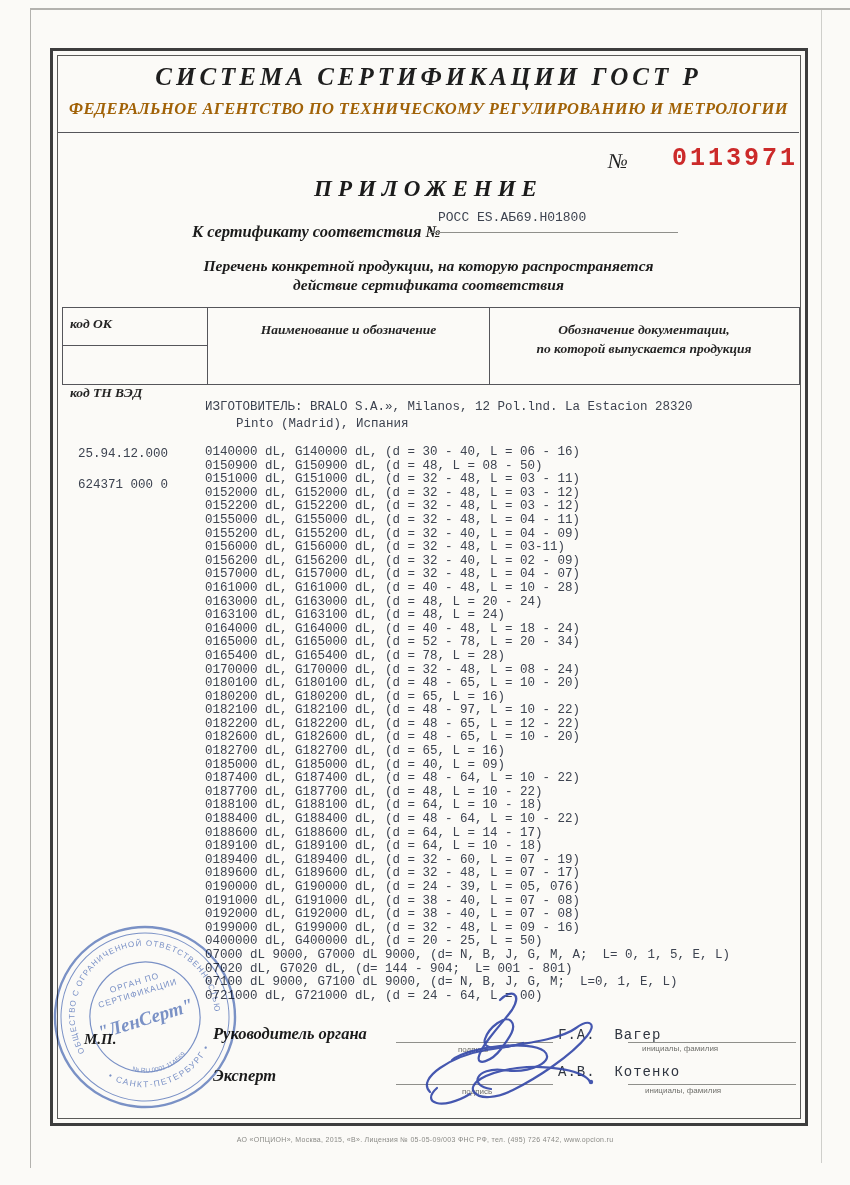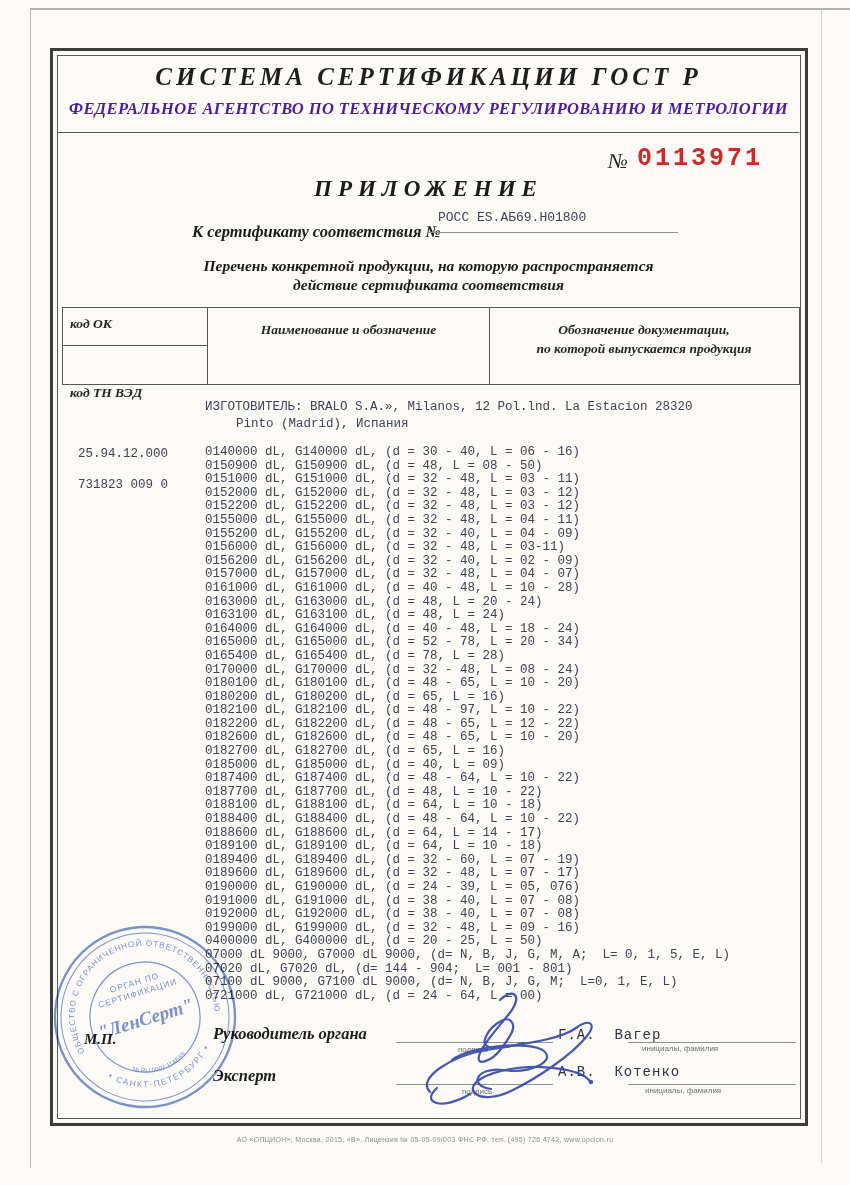--- a/index.html
+++ b/index.html
@@ -13,21 +13,21 @@
   
   .edge{background:#b3b2ae;}
 
   
   .frame-outer{left:50px;top:48px;width:752px;height:1072px;border:3px solid #3d3d3d;}
   .frame-inner{left:57px;top:55px;width:742px;height:1062px;border:1px solid #5a5a58;}
 
   .hdr1{left:57px;top:63px;width:743px;text-align:center;font-size:25px;font-weight:bold;
         letter-spacing:4px;color:#1e1e1e;}
   .hdr2{left:57px;top:99px;width:743px;text-align:center;font-size:16.5px;font-weight:bold;
-        letter-spacing:0.4px;color:#4c1d95;}
+        letter-spacing:0.4px;color:#a16207;}
   .hdr-divider{left:58px;top:132px;width:741px;height:1px;background:#55555a;}
 
   .num-prefix{left:608px;top:149px;font-size:21px;color:#222;}
   .num-value{left:637px;top:144px;font-size:25px;font-weight:bold;letter-spacing:3px;}
 
   .doc-title{left:57px;top:176px;width:743px;text-align:center;font-size:23px;font-weight:bold;
              letter-spacing:6px;color:#1b1b1b;}
 
   .cert-label{left:192px;top:222px;font-size:16.5px;font-weight:bold;color:#1b1b1b;}
   .cert-number{left:438px;top:210px;font-size:13px;color:#3d4350;white-space:pre;}
@@ -91,21 +91,21 @@
   <div class="abs edge" style="left:821px;top:8px;width:1px;height:1155px;opacity:.6;"></div>
 
   <div class="abs frame-outer"></div>
   <div class="abs frame-inner"></div>
 
   <div class="abs hdr1 serif">СИСТЕМА СЕРТИФИКАЦИИ ГОСТ Р</div>
   <div class="abs hdr2 serif">ФЕДЕРАЛЬНОЕ АГЕНТСТВО ПО ТЕХНИЧЕСКОМУ РЕГУЛИРОВАНИЮ И МЕТРОЛОГИИ</div>
   <div class="abs hdr-divider"></div>
 
   <div class="abs num-prefix serif">№</div>
-  <div class="abs num-value mono" style="color:#cc2a2a;">0113971</div>
+  <div class="abs num-value mono" style="color:#cc2a2a;margin-left:35px;">0113971</div>
 
   <div class="abs doc-title serif">ПРИЛОЖЕНИЕ</div>
 
   <div class="abs cert-label serif">К сертификату соответствия №</div>
   <div class="abs cert-number mono">РОСС ES.АБ69.Н01800</div>
   <div class="abs cert-underline"></div>
 
   <div class="abs subtitle1 serif">Перечень конкретной продукции,  на которую распространяется</div>
   <div class="abs subtitle2 serif">действие сертификата соответствия</div>
 
@@ -119,21 +119,21 @@
     <div>Наименование и обозначение</div>
   </div>
   <div class="abs th th-c3 serif">
     <div>Обозначение документации,</div>
     <div>по которой выпускается продукция</div>
   </div>
 
   <div class="abs tw manu1 mono">ИЗГОТОВИТЕЛЬ: BRALO S.A.», Milanos, 12 Pol.lnd. La Estacion 28320</div>
   <div class="abs tw manu2 mono">Pinto (Madrid), Испания</div>
   <div class="abs tw code-ok mono">25.94.12.000</div>
-  <div class="abs tw code-tnved mono">731823 009 0</div>
+  <div class="abs tw code-tnved mono">624371 000 0</div>
 
   <div class="abs products mono"><div>0140000 dL, G140000 dL, (d = 30 - 40, L = 06 - 16)</div><div>0150900 dL, G150900 dL, (d = 48, L = 08 - 50)</div><div>0151000 dL, G151000 dL, (d = 32 - 48, L = 03 - 11)</div><div>0152000 dL, G152000 dL, (d = 32 - 48, L = 03 - 12)</div><div>0152200 dL, G152200 dL, (d = 32 - 48, L = 03 - 12)</div><div>0155000 dL, G155000 dL, (d = 32 - 48, L = 04 - 11)</div><div>0155200 dL, G155200 dL, (d = 32 - 40, L = 04 - 09)</div><div>0156000 dL, G156000 dL, (d = 32 - 48, L = 03-11)</div><div>0156200 dL, G156200 dL, (d = 32 - 40, L = 02 - 09)</div><div>0157000 dL, G157000 dL, (d = 32 - 48, L = 04 - 07)</div><div>0161000 dL, G161000 dL, (d = 40 - 48, L = 10 - 28)</div><div>0163000 dL, G163000 dL, (d = 48, L = 20 - 24)</div><div>0163100 dL, G163100 dL, (d = 48, L = 24)</div><div>0164000 dL, G164000 dL, (d = 40 - 48, L = 18 - 24)</div><div>0165000 dL, G165000 dL, (d = 52 - 78, L = 20 - 34)</div><div>0165400 dL, G165400 dL, (d = 78, L = 28)</div><div>0170000 dL, G170000 dL, (d = 32 - 48, L = 08 - 24)</div><div>0180100 dL, G180100 dL, (d = 48 - 65, L = 10 - 20)</div><div>0180200 dL, G180200 dL, (d = 65, L = 16)</div><div>0182100 dL, G182100 dL, (d = 48 - 97, L = 10 - 22)</div><div>0182200 dL, G182200 dL, (d = 48 - 65, L = 12 - 22)</div><div>0182600 dL, G182600 dL, (d = 48 - 65, L = 10 - 20)</div><div>0182700 dL, G182700 dL, (d = 65, L = 16)</div><div>0185000 dL, G185000 dL, (d = 40, L = 09)</div><div>0187400 dL, G187400 dL, (d = 48 - 64, L = 10 - 22)</div><div>0187700 dL, G187700 dL, (d = 48, L = 10 - 22)</div><div>0188100 dL, G188100 dL, (d = 64, L = 10 - 18)</div><div>0188400 dL, G188400 dL, (d = 48 - 64, L = 10 - 22)</div><div>0188600 dL, G188600 dL, (d = 64, L = 14 - 17)</div><div>0189100 dL, G189100 dL, (d = 64, L = 10 - 18)</div><div>0189400 dL, G189400 dL, (d = 32 - 60, L = 07 - 19)</div><div>0189600 dL, G189600 dL, (d = 32 - 48, L = 07 - 17)</div><div>0190000 dL, G190000 dL, (d = 24 - 39, L = 05, 076)</div><div>0191000 dL, G191000 dL, (d = 38 - 40, L = 07 - 08)</div><div>0192000 dL, G192000 dL, (d = 38 - 40, L = 07 - 08)</div><div>0199000 dL, G199000 dL, (d = 32 - 48, L = 09 - 16)</div><div>0400000 dL, G400000 dL, (d = 20 - 25, L = 50)</div><div>07000 dL 9000, G7000 dL 9000, (d= N, B, J, G, M, A;  L= 0, 1, 5, E, L)</div><div>07020 dL, G7020 dL, (d= 144 - 904;  L= 001 - 801)</div><div>07100 dL 9000, G7100 dL 9000, (d= N, B, J, G, M;  L=0, 1, E, L)</div><div>0721000 dL, G721000 dL, (d = 24 - 64, L = 00)</div></div>
 
   <div class="abs mp serif">М.П.</div>
 
   <div class="abs sig-label lbl-head serif">Руководитель органа</div>
   <div class="abs sig-line line1a"></div>
   <div class="abs caption cap-sign1 sans">подпись</div>
   <div class="abs sig-name name1 mono">Г.А.  Вагер</div>
   <div class="abs sig-line line1b"></div>

